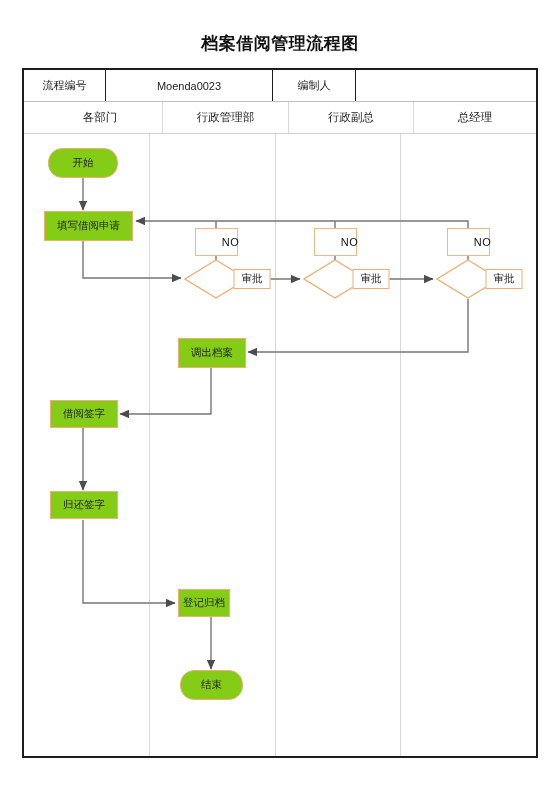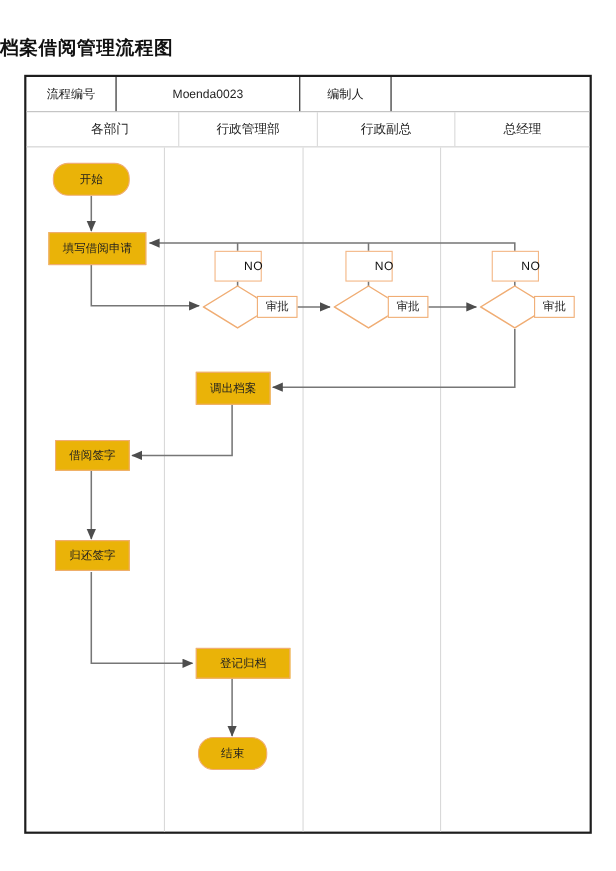--- a/index.html
+++ b/index.html
@@ -7,21 +7,21 @@
     width:560px; height:792px;
     background:#ffffff;
     font-family:"Liberation Sans","DejaVu Sans",sans-serif;
     color:#1a1a1a;
     overflow:hidden;
     position:relative;
   }
   #page-title {
     position:absolute;
     left:0; top:32px; width:560px;
-    text-align:left;
+    text-align:center;
     font-size:17px;
     font-weight:bold;
     letter-spacing:0.5px;
     color:#111111;
   }
   
   #sheet {
     position:absolute;
     left:22px; top:68px;
     width:516px; height:690px;
@@ -77,21 +77,21 @@
     position:absolute; top:0; bottom:0; width:1px;
     background:#d9d9d9;
   }
   
   #flow { position:absolute; left:0; top:0; width:560px; height:792px; }
   
   .node {
     position:absolute;
     box-sizing:border-box;
     border:1.4px solid #f0ad74;
-    background:#eab308;
+    background:#84cc16;
     display:flex; align-items:center; justify-content:center;
     font-size:10.5px;
     color:#1f1f1f;
     white-space:nowrap;
   }
   .node.term { border-radius:14px; }
   .diamond-wrap { position:absolute; }
   .diamond-shape {
     position:absolute; left:0; top:0; width:100%; height:100%;
   }
@@ -229,21 +229,21 @@
   </div>
 
   <div class="node" style="left:178px; top:338px; width:68px; height:30px;">
     <span>调出档案</span>
   </div>
 
   <div class="node" style="left:50px; top:491px; width:68px; height:28px;">
     <span>归还签字</span>
   </div>
 
-  <div class="node" style="left:178px; top:589px; width:86px; height:28px;">
+  <div class="node" style="left:178px; top:589px; width:52px; height:28px;">
     <span>登记归档</span>
   </div>
 
   <div class="node term" style="left:180px; top:670px; width:63px; height:30px;">
     <span>结束</span>
   </div>
 
 </div>
 
 </body></html>

